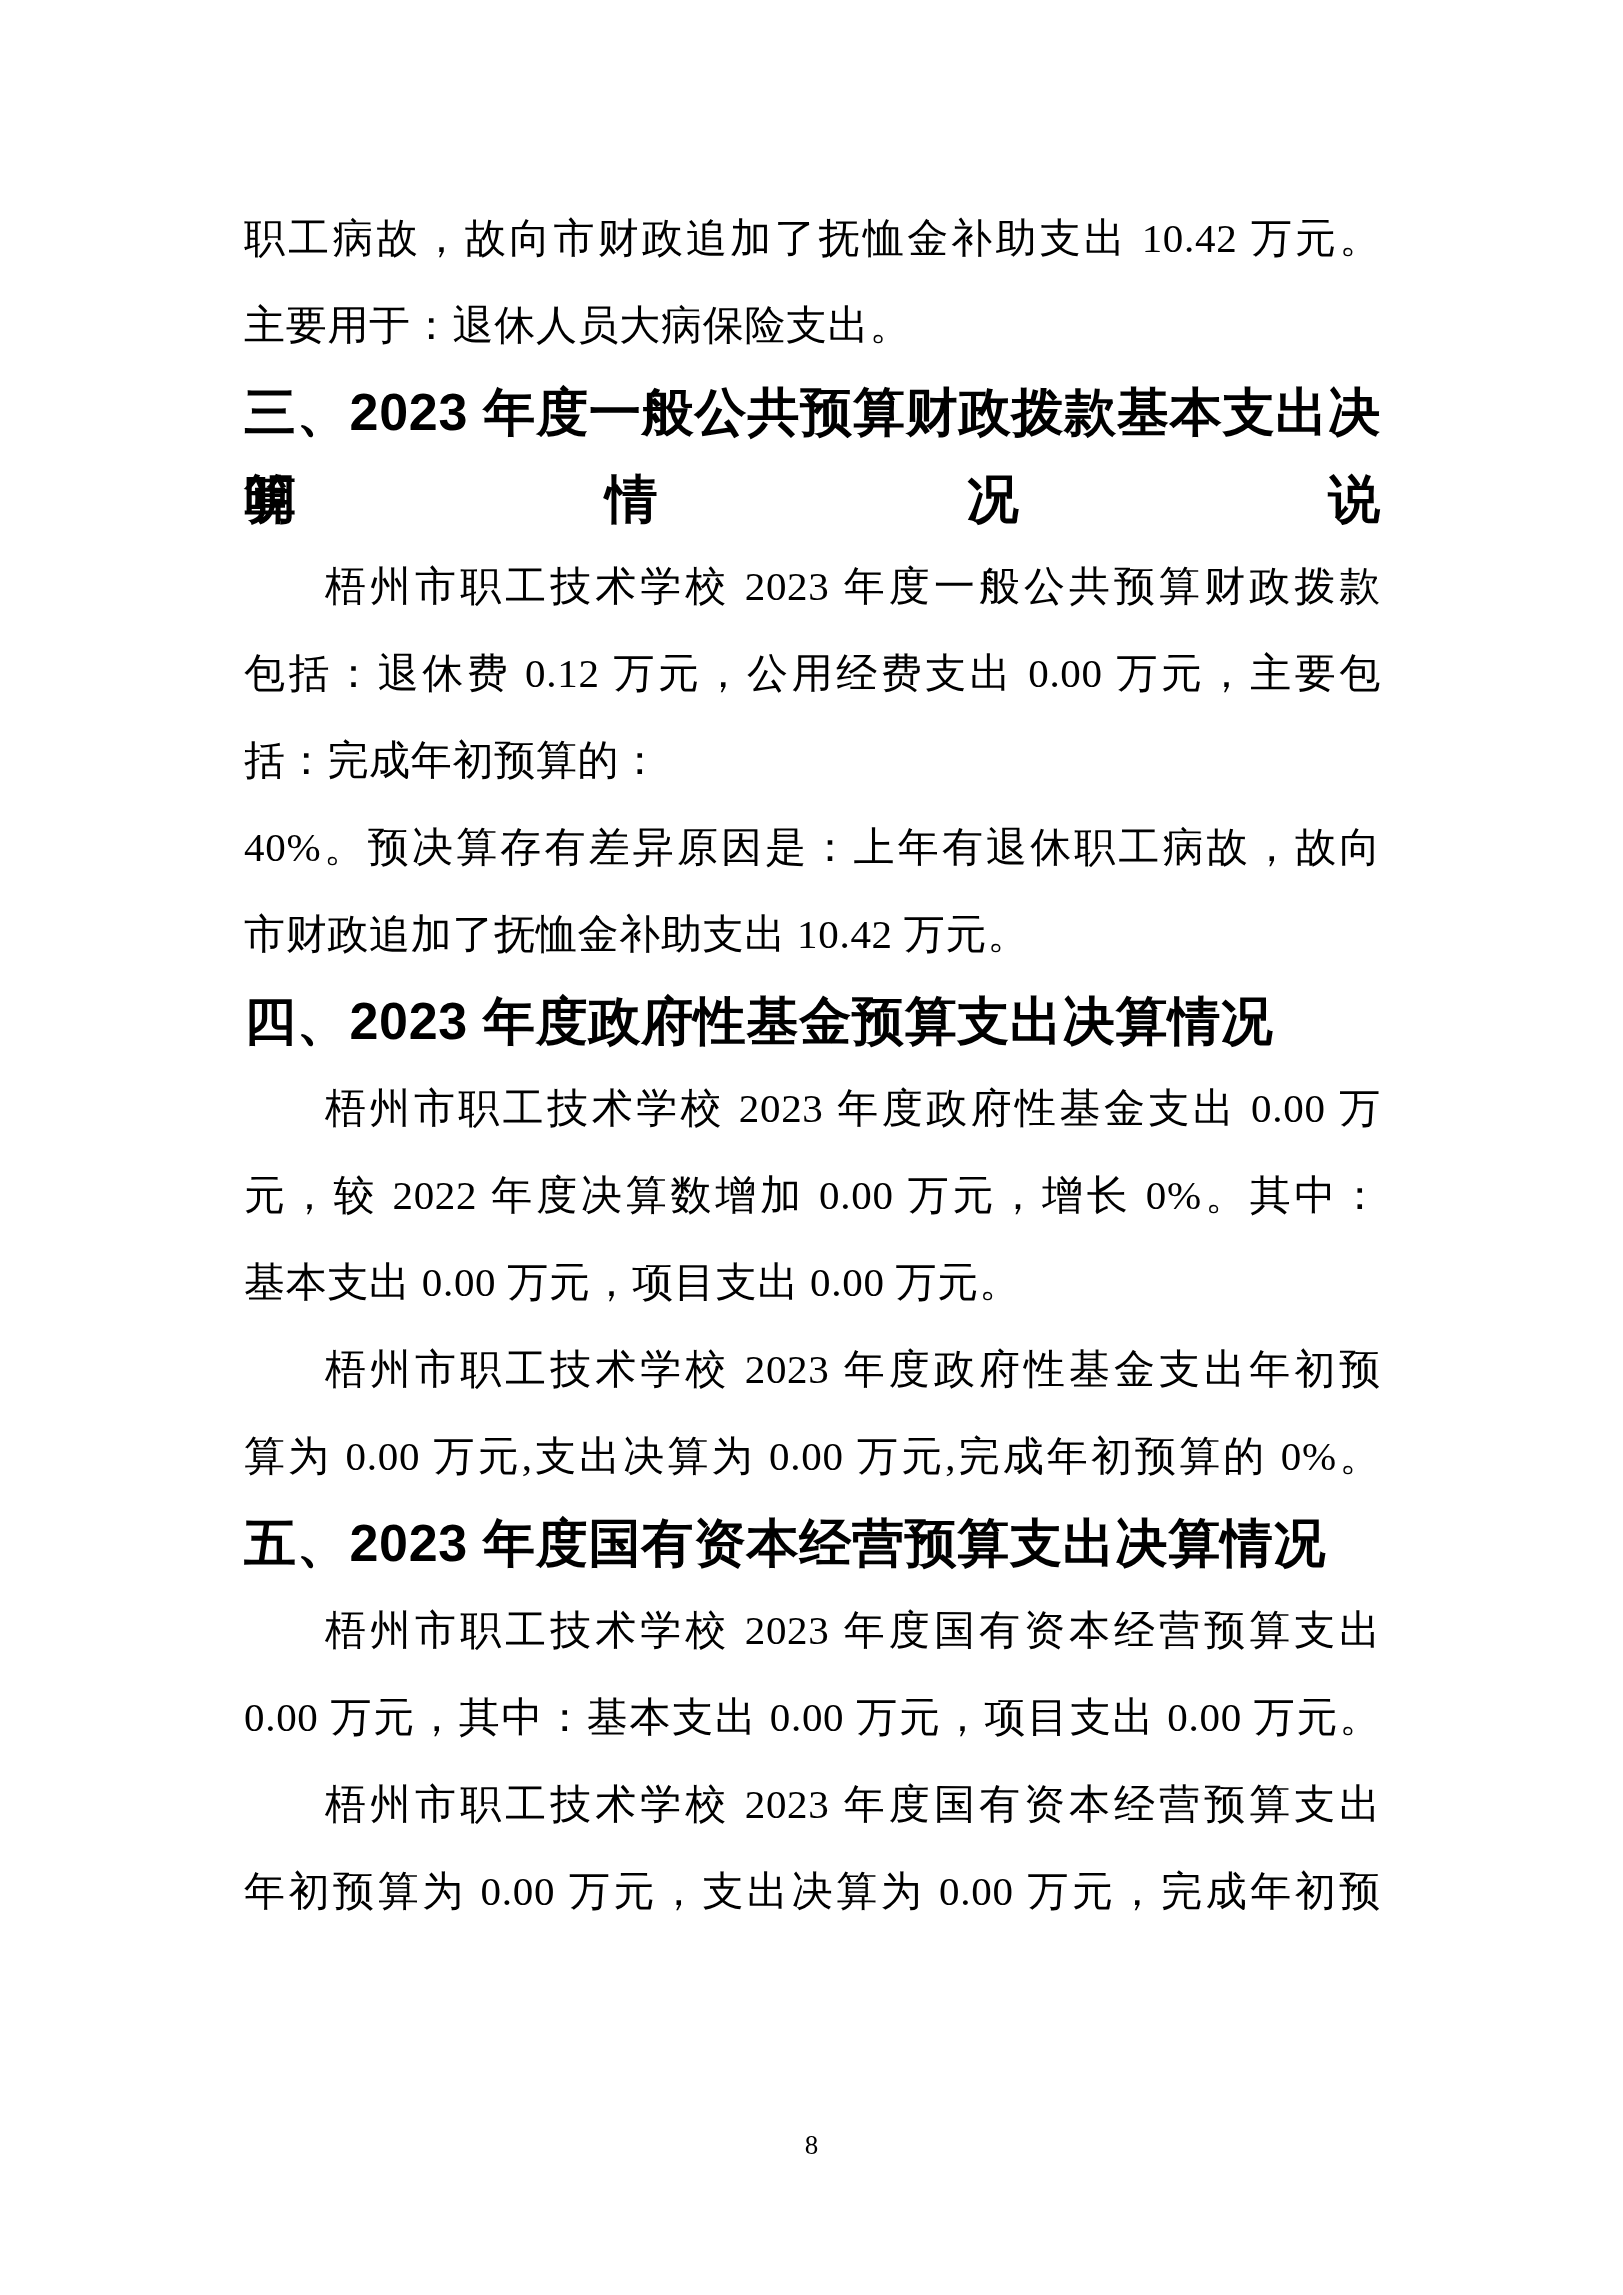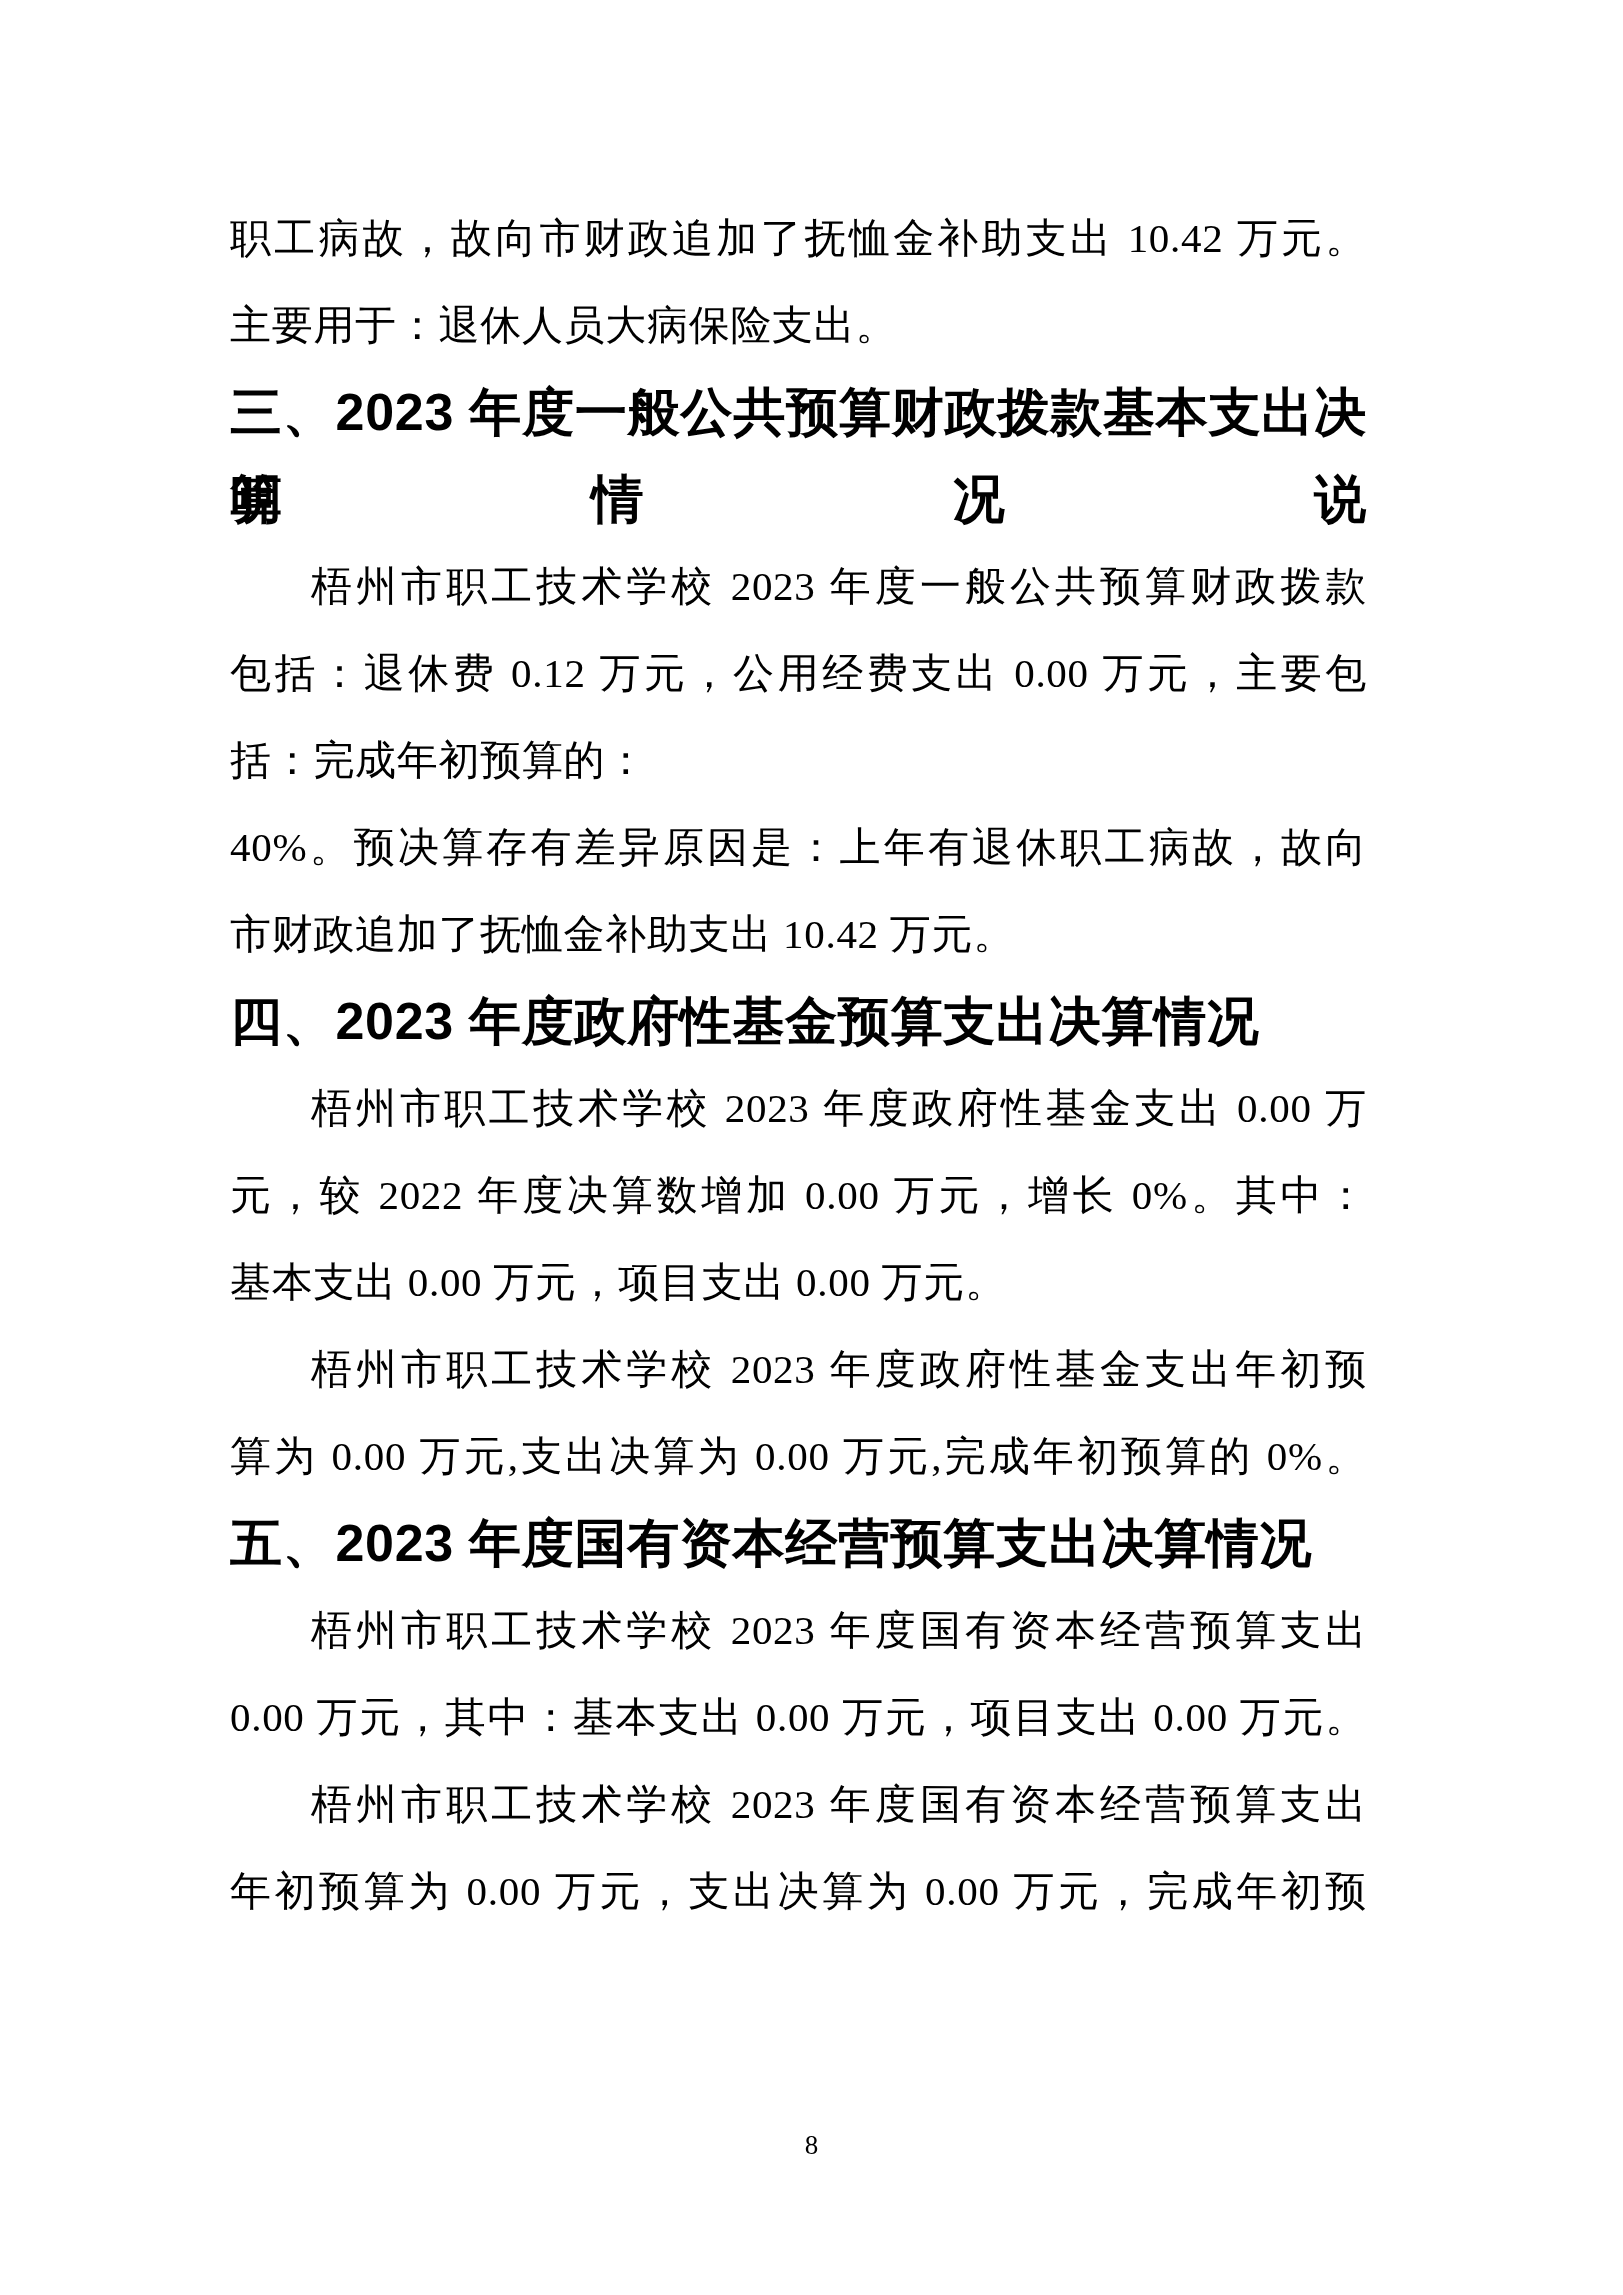--- a/index.html
+++ b/index.html
@@ -11,21 +11,21 @@
     position: relative;
     width: 1623px;
     height: 2295px;
     background: #ffffff;
     overflow: hidden;
     font-family: "Liberation Serif", "DejaVu Serif", serif;
     color: #000000;
   }
   .content {
     position: absolute;
-    left: 230px;
+    left: 244px;
     top: 195px;
     width: 1137px;
   }
   .line {
     height: 87px;
     line-height: 87px;
     font-size: 41px;
     letter-spacing: 0.7px;
     color: #000000;
     text-align: justify;

